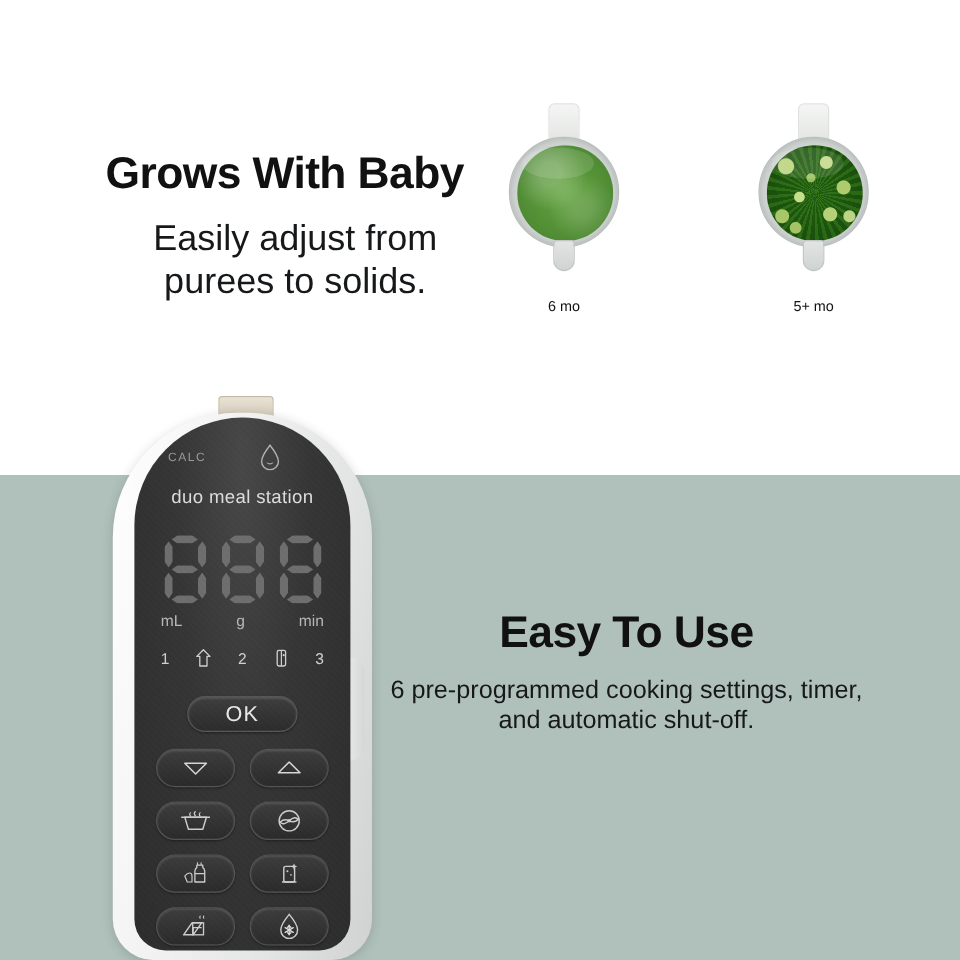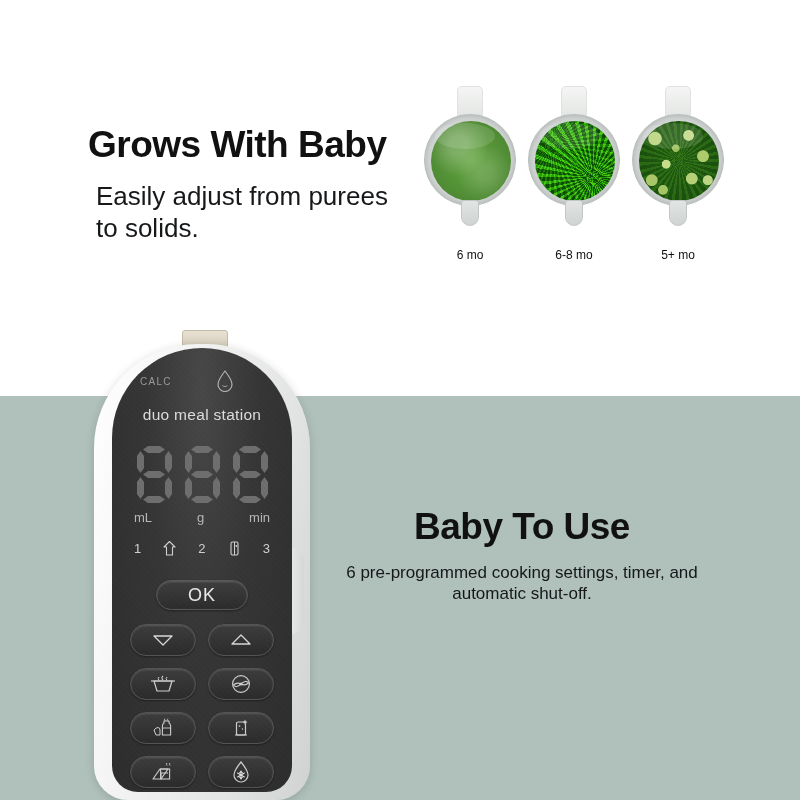--- a/index.html
+++ b/index.html
@@ -37,22 +37,22 @@
   .subcopy {
     font-weight: 400;
     color: #16181a;
     line-height: 1.22;
   }
 
   
   .topleft { position: absolute; left: 88px; top: 126px; width: 330px; }
   .topleft .headline { font-size: 37px; }
   .topleft .subcopy {
-    font-size: 26px; margin-top: 16px;
-    text-align: left; width: 300px; margin-left: 8px;
+    font-size: 30px; margin-top: 16px;
+    text-align: center; width: 300px; margin-left: 8px;
   }
 
   
   .bowls {
     position: absolute; left: 424px; top: 86px;
     width: 300px; height: 200px;
     display: flex; justify-content: space-between;
   }
   .bowl-cell { width: 92px; position: relative; }
 
@@ -128,21 +128,21 @@
       radial-gradient(circle at 50% 50%, #41702c 0%, #2f5a22 100%);
     background-blend-mode: normal,normal,normal,normal,normal,normal,normal,normal,normal,soft-light,normal;
   }
 
   
   .bottomright {
     position: absolute; left: 322px; top: 508px; width: 400px;
     text-align: center;
   }
   .bottomright .headline { font-size: 37px; }
-  .bottomright .subcopy { font-size: 17px; margin-top: 16px; }
+  .bottomright .subcopy { font-size: 21px; margin-top: 16px; }
 
   
   .device {
     position: absolute; left: 86px; top: 330px;
     width: 232px; height: 470px;
   }
   .device-body {
     position: absolute; left: 8px; top: 14px;
     width: 216px; height: 456px;
     background: linear-gradient(100deg,#ffffff 0%,#f2f3f2 34%,#e3e5e4 70%,#cfd2d0 100%);
@@ -272,44 +272,35 @@
     <div class="bowl-cell">
       <div class="bowl-handle"></div>
       <div class="bowl-body">
         <div class="bowl-food tex-puree"></div>
         <div class="bowl-gloss"></div>
       </div>
       <div class="bowl-spout"></div>
       <div class="bowl-label">6 mo</div>
     </div>
 
-    <div class="bowl-cell">
-      <div class="bowl-handle"></div>
-      <div class="bowl-body">
-        <div class="bowl-food tex-medium"></div>
-        <div class="bowl-gloss"></div>
-      </div>
-      <div class="bowl-spout"></div>
-      <div class="bowl-label">6-8 mo</div>
-    </div>
 
     <div class="bowl-cell">
       <div class="bowl-handle"></div>
       <div class="bowl-body">
         <div class="bowl-food tex-chunky"></div>
         <div class="bowl-gloss"></div>
       </div>
       <div class="bowl-spout"></div>
       <div class="bowl-label">5+ mo</div>
     </div>
 
   </div>
 
   <div class="bottomright">
-    <div class="headline">Baby To Use</div>
+    <div class="headline">Easy To Use</div>
     <div class="subcopy">6 pre-programmed cooking settings, timer, and automatic shut-off.</div>
   </div>
 
   <div class="device">
     <div class="device-hinge"></div>
     <div class="device-body"></div>
     <div class="device-side"></div>
 
     <div class="panel">
 

